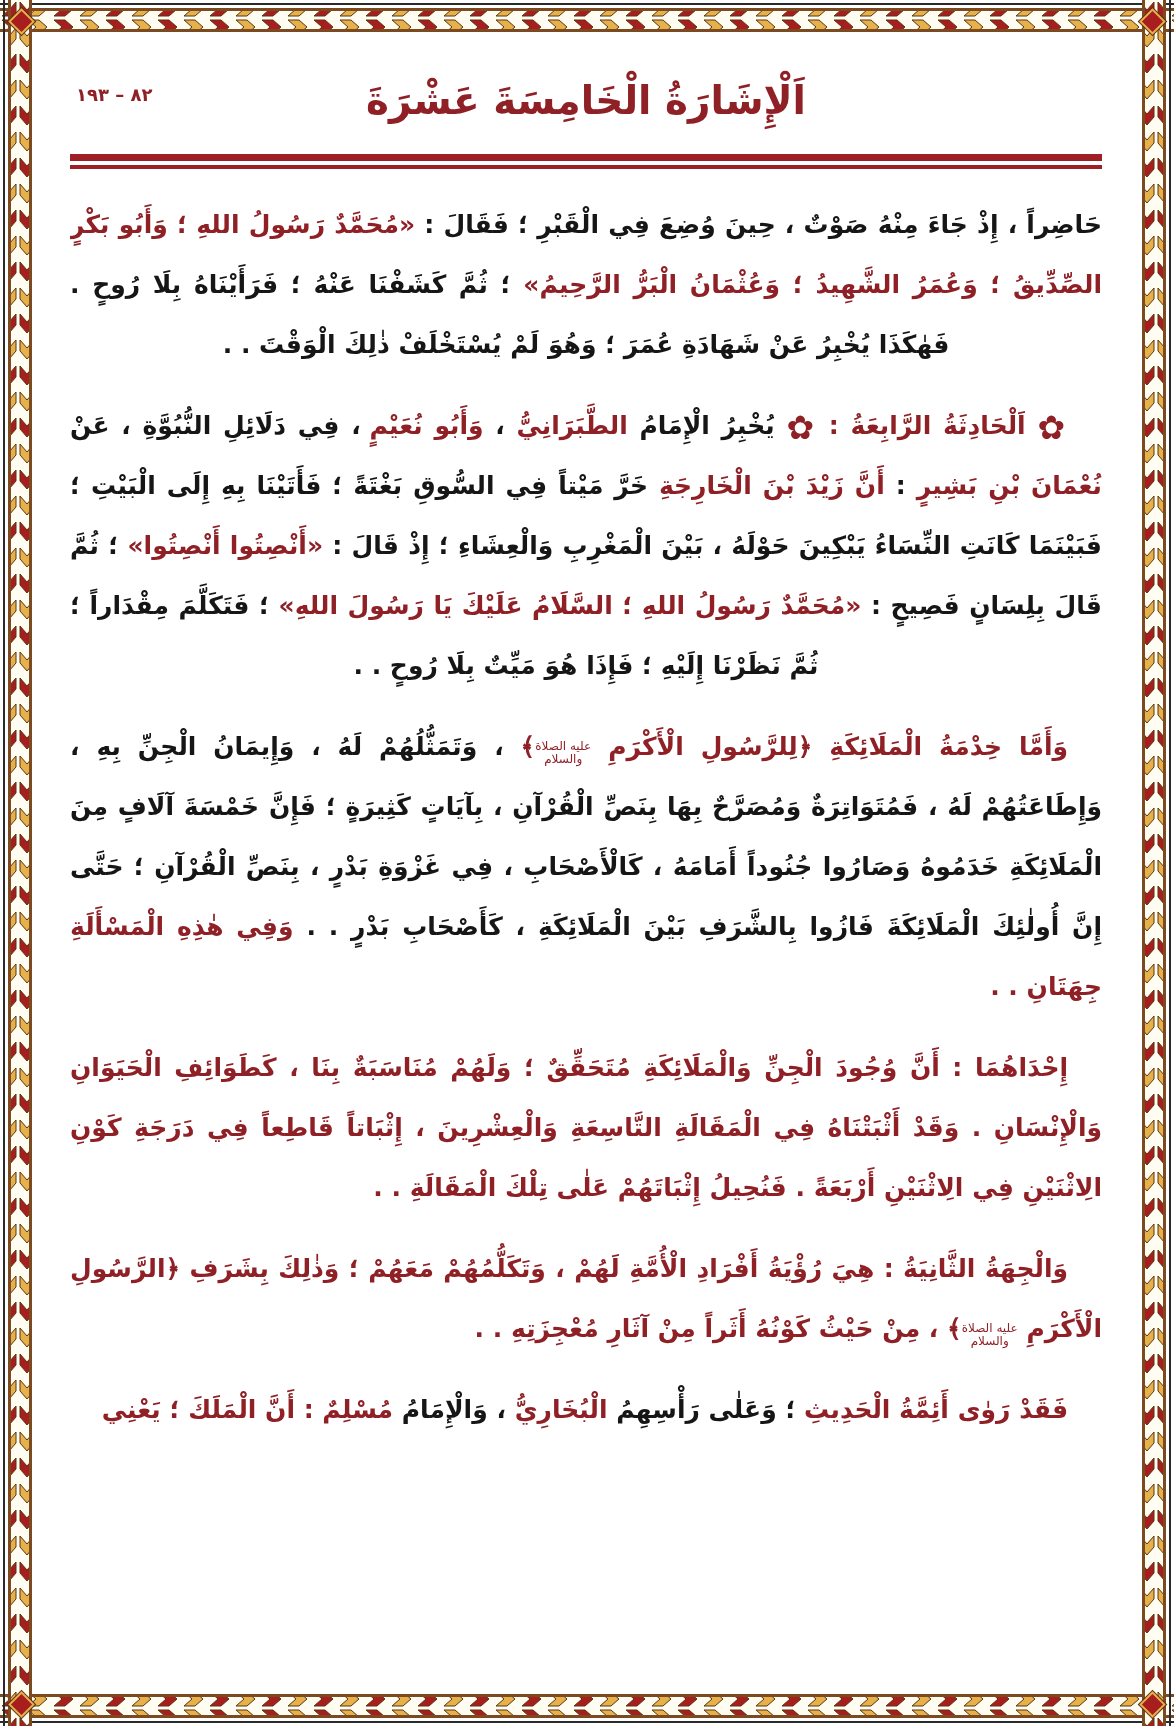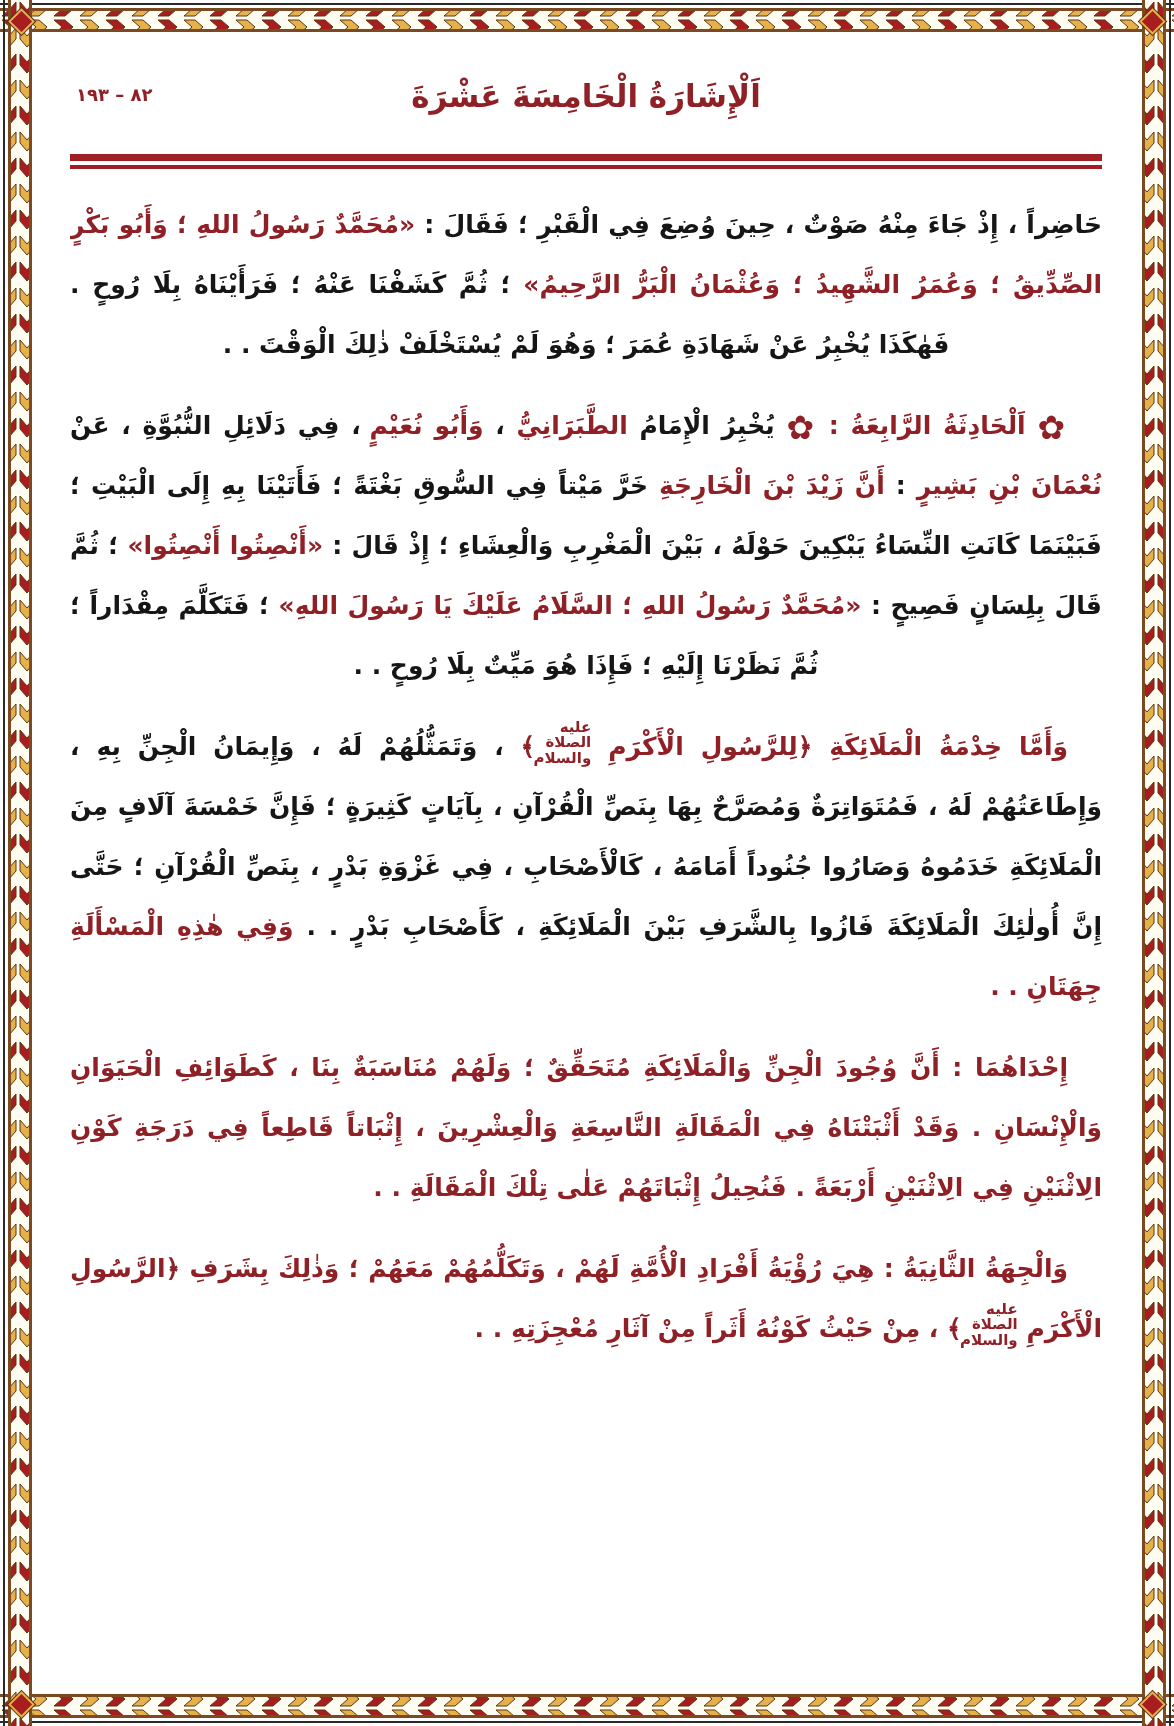--- a/index.html
+++ b/index.html
@@ -36,21 +36,21 @@
     top:48px;right:72px;left:70px;bottom:46px;
     overflow:hidden;
   }
   .header{position:relative;height:88px;margin-top:18px;}
   .page-number{
     position:absolute;left:6px;top:18px;
     color:#8f2026;font-weight:bold;font-size:18px;letter-spacing:2px;
   }
   .page-title{
     text-align:center;
-    color:#8f2026;font-weight:bold;font-size:31px;
+    color:#8f2026;font-weight:bold;font-size:39px;
     padding-top:12px;
   }
   .double-rule{
     height:4px;
     border-top:7px solid #9e2026;
     border-bottom:4px solid #9e2026;
     margin-bottom:26px;
   }
   .body-text{
     color:#161616;
@@ -63,22 +63,22 @@
   .body-text p.indent{text-indent:34px;}
   .body-text p.center-last{text-align-last:center;}
   .seg-red{color:#8f2026;}
   .seg-black{color:#161616;}
   .ornament{
     font-size:33px;line-height:0;vertical-align:-5px;
     letter-spacing:0;
   }
   .salawat{
     display:inline-block;width:56px;
-    font-size:15px;line-height:1.05;font-weight:bold;
-    vertical-align:-8px;
+    font-size:12px;line-height:1.05;font-weight:normal;
+    text-align:center;vertical-align:-8px;
     white-space:normal;text-indent:0;
   }
 </style>
 </head>
 <body>
 
 <div class="page">
 
   <div class="frame">
     <svg class="top" xmlns="http://www.w3.org/2000/svg">
@@ -144,16 +144,17 @@
       <div class="page-number">٨٢ – ١٩٣</div>
       <div class="page-title">اَلْإِشَارَةُ الْخَامِسَةَ عَشْرَةَ</div>
     </div>
     <div class="double-rule"></div>
     <div class="body-text">
         <p class="center-last"><span class="seg-black">حَاضِراً ، إِذْ جَاءَ مِنْهُ صَوْتٌ ، حِينَ وُضِعَ فِي الْقَبْرِ ؛ فَقَالَ : </span><span class="seg-red">«مُحَمَّدٌ رَسُولُ اللهِ ؛ وَأَبُو بَكْرٍ الصِّدِّيقُ ؛ وَعُمَرُ الشَّهِيدُ ؛ وَعُثْمَانُ الْبَرُّ الرَّحِيمُ»</span><span class="seg-black"> ؛ ثُمَّ كَشَفْنَا عَنْهُ ؛ فَرَأَيْنَاهُ بِلَا رُوحٍ . فَهٰكَذَا يُخْبِرُ عَنْ شَهَادَةِ عُمَرَ ؛ وَهُوَ لَمْ يُسْتَخْلَفْ ذٰلِكَ الْوَقْتَ . .</span></p>
         <p class="indent center-last"><span class="seg-red ornament">✿</span><span class="seg-red"> اَلْحَادِثَةُ الرَّابِعَةُ : </span><span class="seg-red ornament">✿</span><span class="seg-black"> يُخْبِرُ الْإِمَامُ </span><span class="seg-red">الطَّبَرَانِيُّ</span><span class="seg-black"> ، </span><span class="seg-red">وَأَبُو نُعَيْمٍ</span><span class="seg-black"> ، فِي دَلَائِلِ النُّبُوَّةِ ، عَنْ </span><span class="seg-red">نُعْمَانَ بْنِ بَشِيرٍ</span><span class="seg-black"> : </span><span class="seg-red">أَنَّ زَيْدَ بْنَ الْخَارِجَةِ</span><span class="seg-black"> خَرَّ مَيْتاً فِي السُّوقِ بَغْتَةً ؛ فَأَتَيْنَا بِهِ إِلَى الْبَيْتِ ؛ فَبَيْنَمَا كَانَتِ النِّسَاءُ يَبْكِينَ حَوْلَهُ ، بَيْنَ الْمَغْرِبِ وَالْعِشَاءِ ؛ إِذْ قَالَ : </span><span class="seg-red">«أَنْصِتُوا أَنْصِتُوا»</span><span class="seg-black"> ؛ ثُمَّ قَالَ بِلِسَانٍ فَصِيحٍ : </span><span class="seg-red">«مُحَمَّدٌ رَسُولُ اللهِ ؛ السَّلَامُ عَلَيْكَ يَا رَسُولَ اللهِ»</span><span class="seg-black"> ؛ فَتَكَلَّمَ مِقْدَاراً ؛ ثُمَّ نَظَرْنَا إِلَيْهِ ؛ فَإِذَا هُوَ مَيِّتٌ بِلَا رُوحٍ . .</span></p>
         <p class="indent "><span class="seg-red">وَأَمَّا خِدْمَةُ الْمَلَائِكَةِ ﴿لِلرَّسُولِ الْأَكْرَمِ </span><span class="seg-red salawat">عليه الصلاة والسلام</span><span class="seg-red">﴾</span><span class="seg-black"> ، وَتَمَثُّلُهُمْ لَهُ ، وَإِيمَانُ الْجِنِّ بِهِ ، وَإِطَاعَتُهُمْ لَهُ ، فَمُتَوَاتِرَةٌ وَمُصَرَّحٌ بِهَا بِنَصِّ الْقُرْآنِ ، بِآيَاتٍ كَثِيرَةٍ ؛ فَإِنَّ خَمْسَةَ آلَافٍ مِنَ الْمَلَائِكَةِ خَدَمُوهُ وَصَارُوا جُنُوداً أَمَامَهُ ، كَالْأَصْحَابِ ، فِي غَزْوَةِ بَدْرٍ ، بِنَصِّ الْقُرْآنِ ؛ حَتَّى إِنَّ أُولٰئِكَ الْمَلَائِكَةَ فَازُوا بِالشَّرَفِ بَيْنَ الْمَلَائِكَةِ ، كَأَصْحَابِ بَدْرٍ . . </span><span class="seg-red">وَفِي هٰذِهِ الْمَسْأَلَةِ جِهَتَانِ . .</span></p>
         <p class="indent "><span class="seg-red">إِحْدَاهُمَا : أَنَّ وُجُودَ الْجِنِّ وَالْمَلَائِكَةِ مُتَحَقِّقٌ ؛ وَلَهُمْ مُنَاسَبَةٌ بِنَا ، كَطَوَائِفِ الْحَيَوَانِ وَالْإِنْسَانِ . وَقَدْ أَثْبَتْنَاهُ فِي الْمَقَالَةِ التَّاسِعَةِ وَالْعِشْرِينَ ، إِثْبَاتاً قَاطِعاً فِي دَرَجَةِ كَوْنِ الِاثْنَيْنِ فِي الِاثْنَيْنِ أَرْبَعَةً . فَنُحِيلُ إِثْبَاتَهُمْ عَلٰى تِلْكَ الْمَقَالَةِ . .</span></p>
         <p class="indent "><span class="seg-red">وَالْجِهَةُ الثَّانِيَةُ : هِيَ رُؤْيَةُ أَفْرَادِ الْأُمَّةِ لَهُمْ ، وَتَكَلُّمُهُمْ مَعَهُمْ ؛ وَذٰلِكَ بِشَرَفِ ﴿الرَّسُولِ الْأَكْرَمِ </span><span class="seg-red salawat">عليه الصلاة والسلام</span><span class="seg-red">﴾ ، مِنْ حَيْثُ كَوْنُهُ أَثَراً مِنْ آثَارِ مُعْجِزَتِهِ . .</span></p>
+        <p class="indent "><span class="seg-red">فَقَدْ رَوٰى أَئِمَّةُ الْحَدِيثِ</span><span class="seg-black"> ؛ وَعَلٰى رَأْسِهِمُ </span><span class="seg-red">الْبُخَارِيُّ</span><span class="seg-black"> ، وَالْإِمَامُ </span><span class="seg-red">مُسْلِمٌ</span><span class="seg-red"> : أَنَّ الْمَلَكَ ؛ يَعْنِي</span></p>
       </div>
   </div>
 
 </div>
 
 </body></html>

